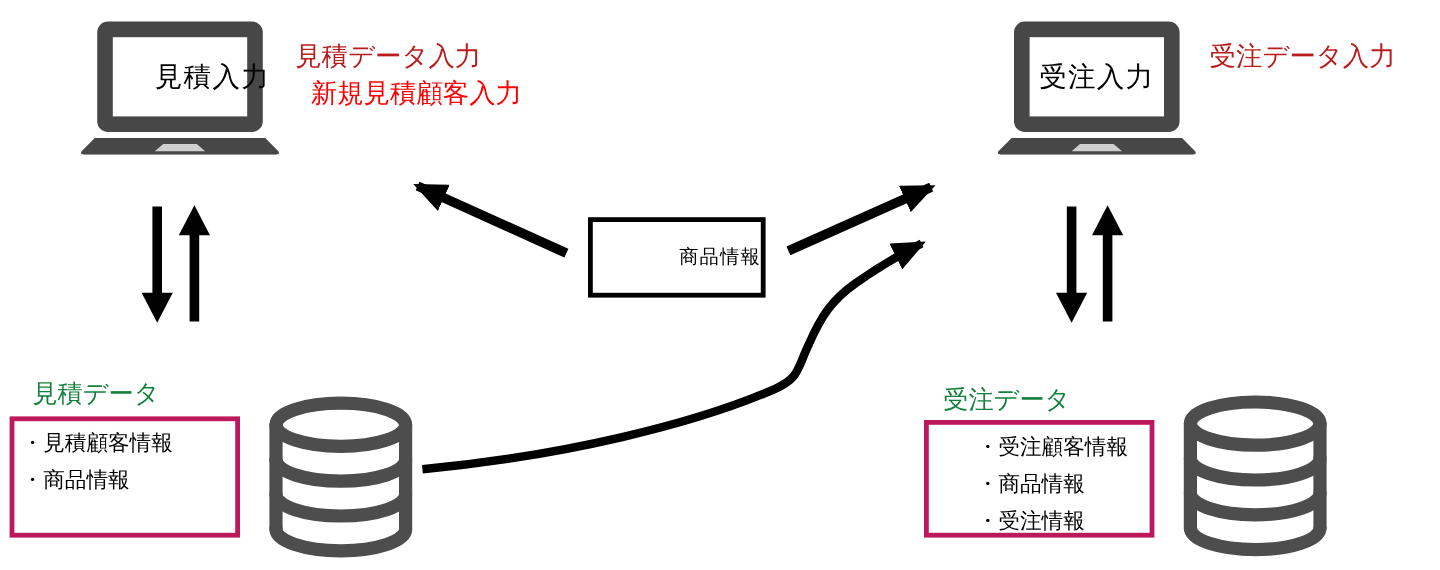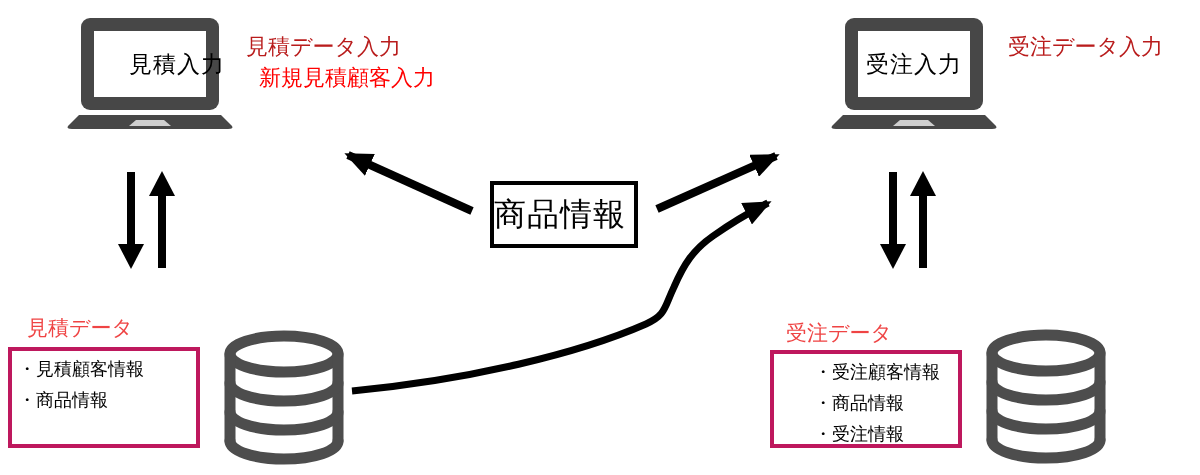--- a/index.html
+++ b/index.html
@@ -10,24 +10,24 @@
   .abs{position:absolute;}
   .laptop-label{
     position:absolute;display:flex;align-items:center;justify-content:center;
     font-size:23px;color:#000;letter-spacing:1px;white-space:nowrap;
   }
   .caption{position:absolute;font-size:22px;line-height:31px;white-space:nowrap;}
   .caption .line1{color:#b91c1c;}
   .caption .line2{color:#ff0000;padding-left:13px;}
   .info-box{
     position:absolute;border:4px solid #000;background:#fff;
-    display:flex;align-items:center;justify-content:flex-start;
-    font-size:32px;color:#000;letter-spacing:1px;
+    display:flex;align-items:center;justify-content:flex-end;
+    font-size:16px;color:#000;letter-spacing:1px;
   }
-  .data-title{position:absolute;font-size:21px;color:#ef4444;white-space:nowrap;font-family:Liberation Mono, monospace;}
+  .data-title{position:absolute;font-size:21px;color:#15803d;white-space:nowrap;font-family:Liberation Mono, monospace;}
   .data-box{
     position:absolute;border:4px solid #be185d;background:#fff;
     font-size:18px;line-height:31px;color:#000;
     padding:3px 4px 0 6px;box-sizing:border-box;white-space:nowrap;
   }
   svg{display:block;}
 </style>
 </head>
 <body>
 

